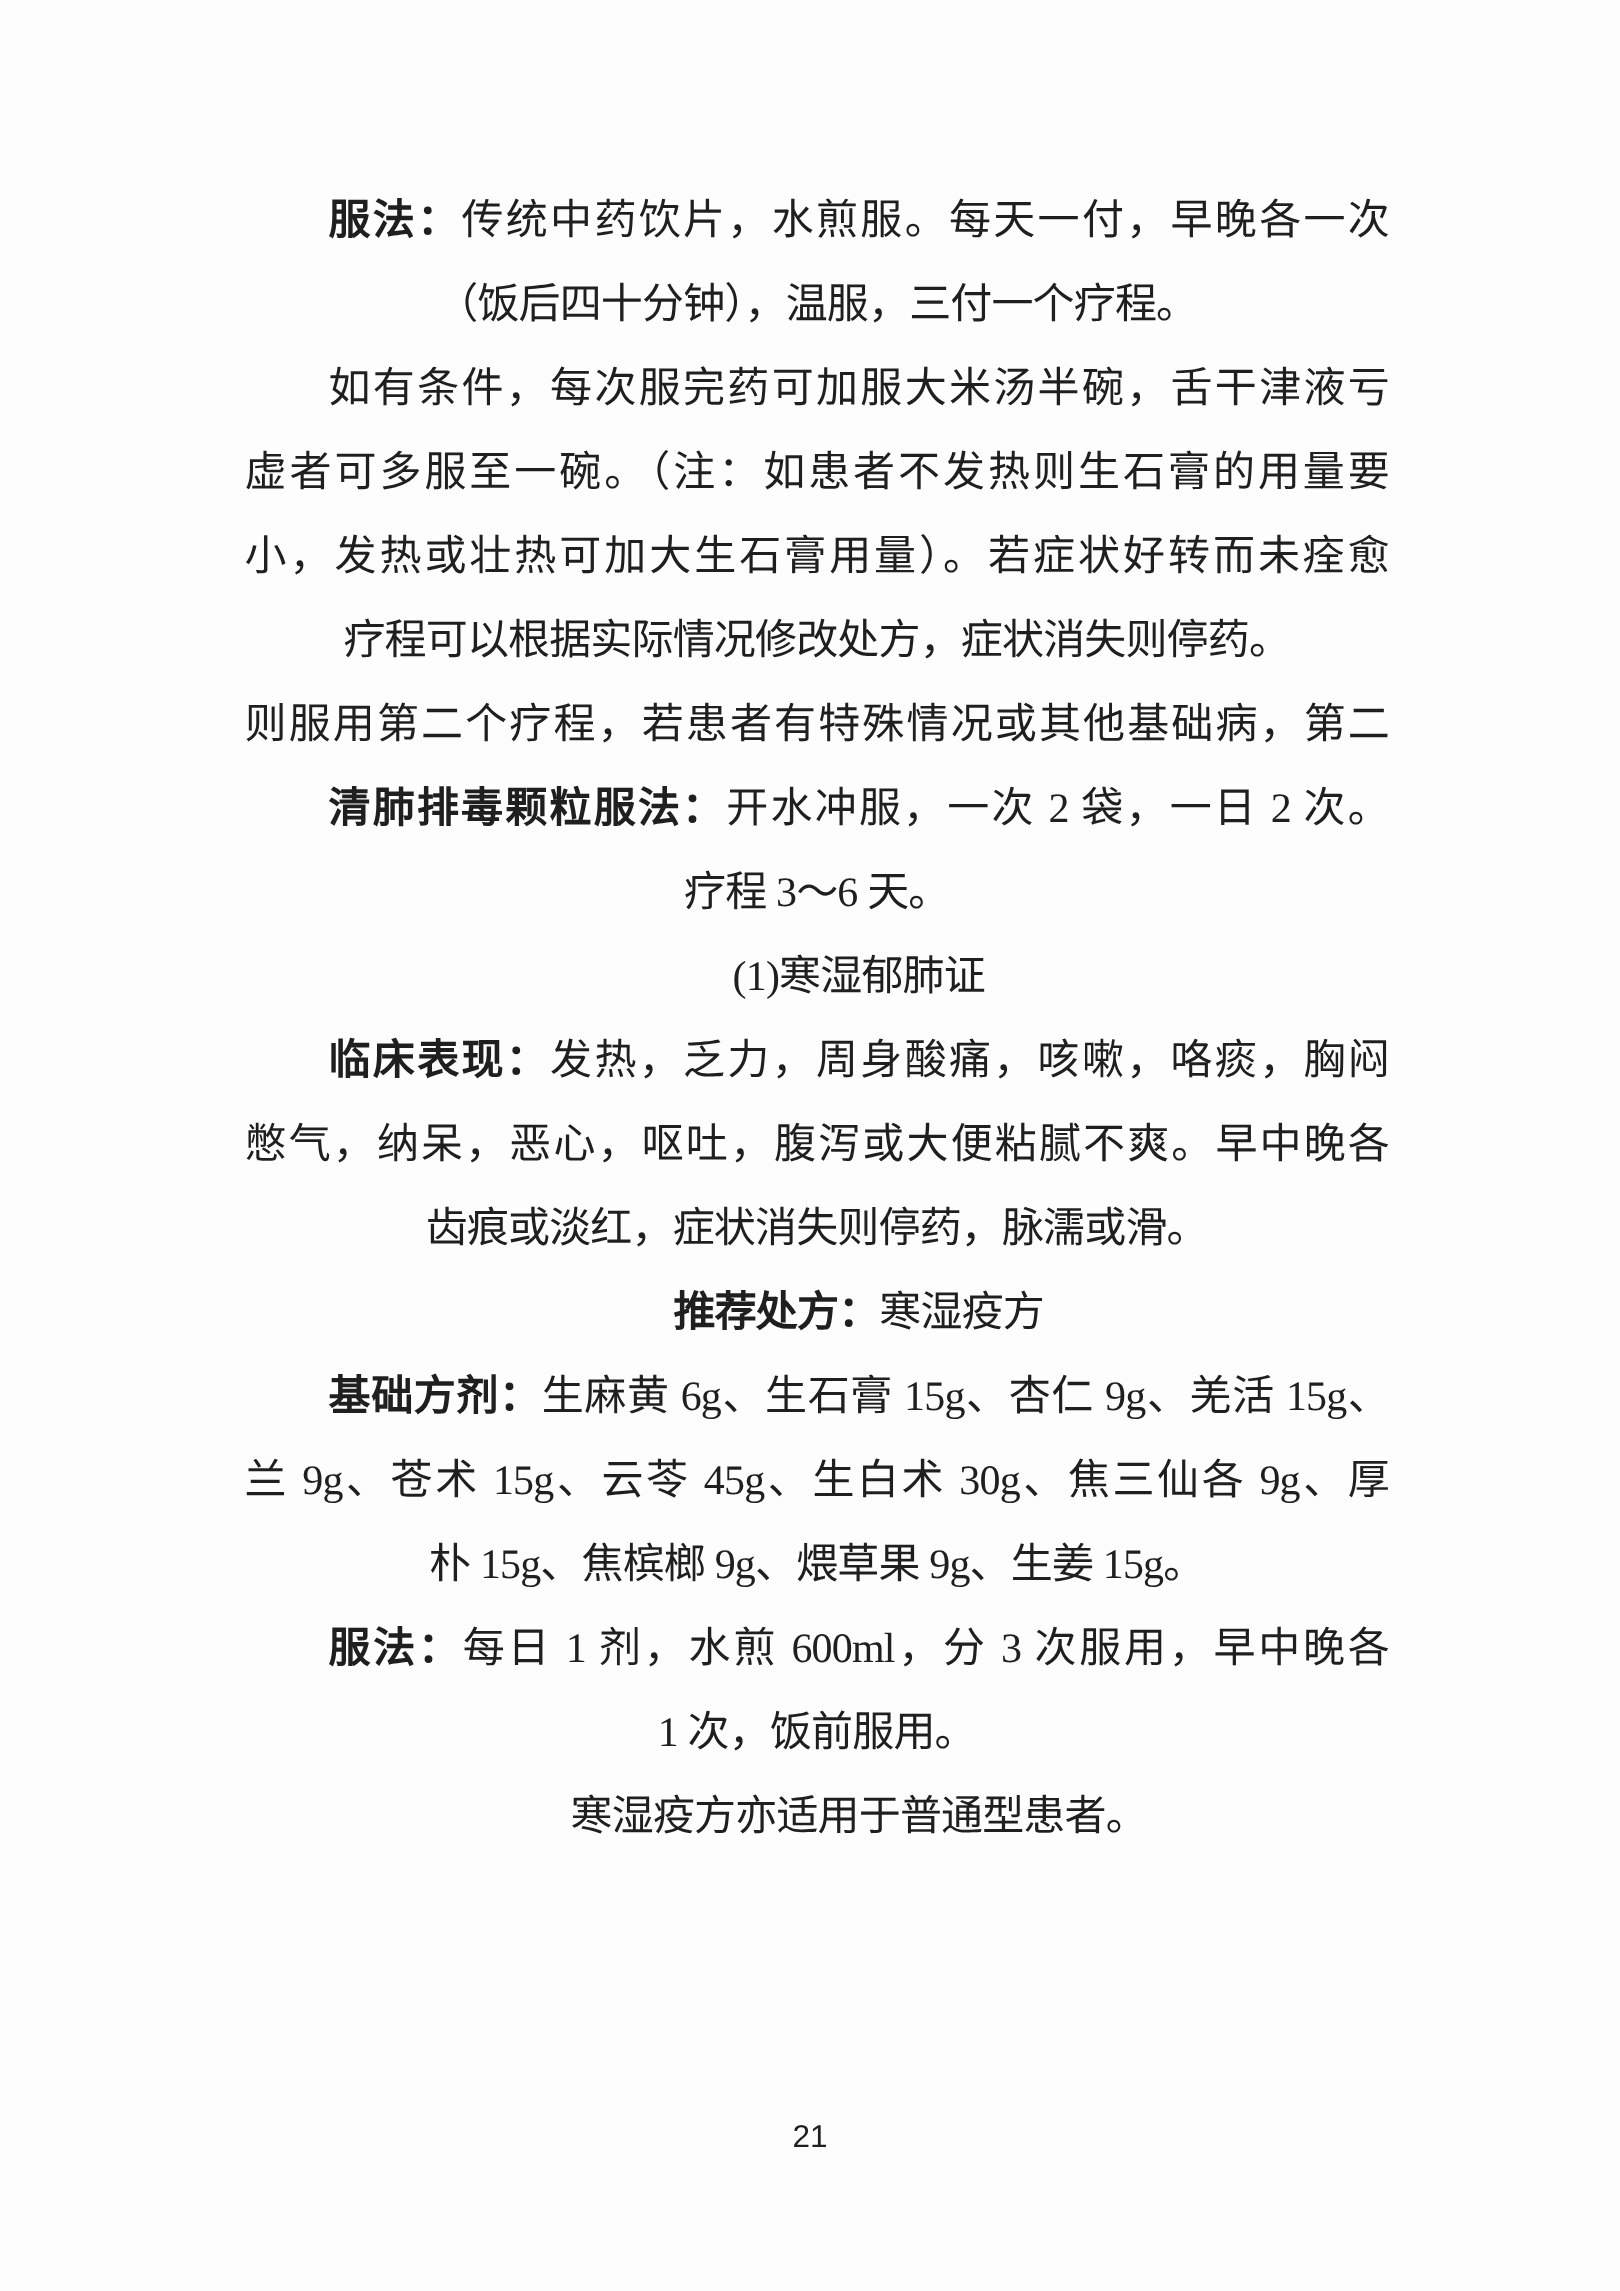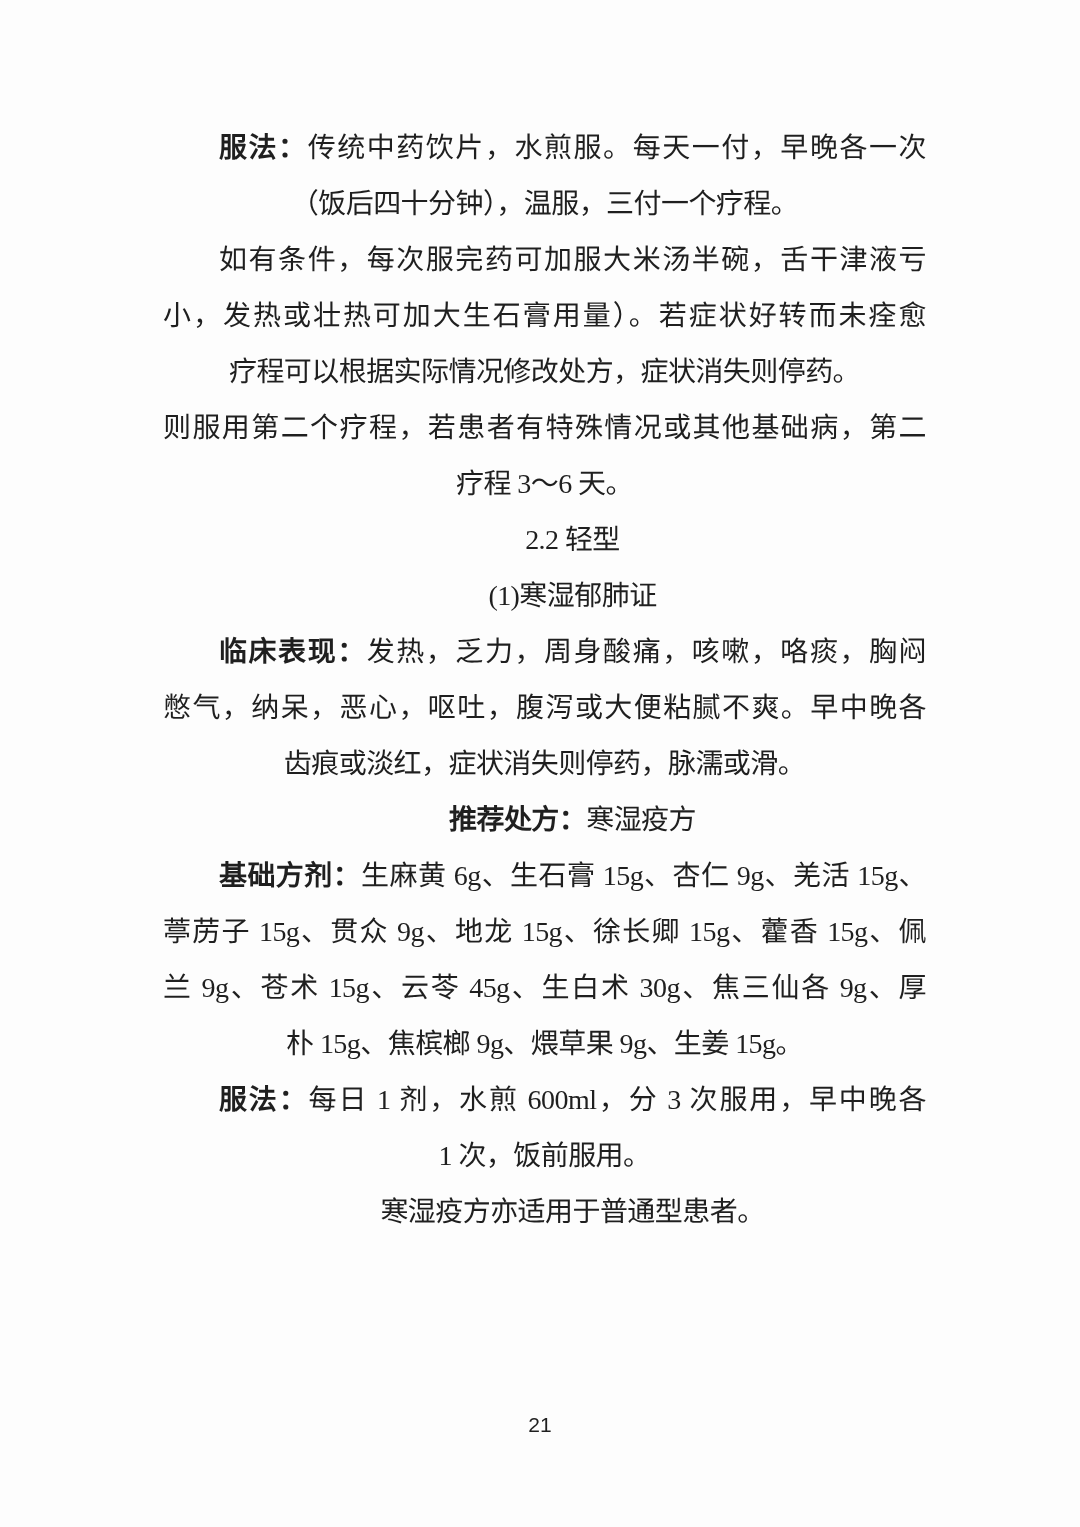--- a/index.html
+++ b/index.html
@@ -53,32 +53,32 @@
   }
 </style>
 </head>
 <body style="background: rgb(253, 253, 253); color: rgb(31, 31, 31);">
 
 <div class="page">
   <main class="content">
       <div class="line indent fill"><b>服法：</b>传统中药饮片，水煎服。每天一付，早晚各一次</div>
       <div class="line">（饭后四十分钟），温服，三付一个疗程。</div>
       <div class="line indent fill">如有条件，每次服完药可加服大米汤半碗，舌干津液亏</div>
+      <div class="line fill">虚者可多服至一碗。（注：如患者不发热则生石膏的用量要</div>
       <div class="line fill">小，发热或壮热可加大生石膏用量）。若症状好转而未痊愈</div>
       <div class="line">疗程可以根据实际情况修改处方，症状消失则停药。</div>
       <div class="line fill">则服用第二个疗程，若患者有特殊情况或其他基础病，第二</div>
+      <div class="line indent fill"><b>清肺排毒颗粒服法：</b>开水冲服，一次 2 袋，一日 2 次。</div>
       <div class="line">疗程 3～6 天。</div>
-      <div class="line indent">2.2 轻型</div>
       <div class="line indent">(1)寒湿郁肺证</div>
       <div class="line indent fill"><b>临床表现：</b>发热，乏力，周身酸痛，咳嗽，咯痰，胸闷</div>
       <div class="line fill">憋气，纳呆，恶心，呕吐，腹泻或大便粘腻不爽。早中晚各</div>
       <div class="line">齿痕或淡红，症状消失则停药，脉濡或滑。</div>
       <div class="line indent"><b>推荐处方：</b>寒湿疫方</div>
       <div class="line indent fill"><b>基础方剂：</b>生麻黄 6g、生石膏 15g、杏仁 9g、羌活 15g、</div>
-      <div class="line fill">葶苈子 15g、贯众 9g、地龙 15g、徐长卿 15g、藿香 15g、佩</div>
       <div class="line fill">兰 9g、苍术 15g、云苓 45g、生白术 30g、焦三仙各 9g、厚</div>
       <div class="line">朴 15g、焦槟榔 9g、煨草果 9g、生姜 15g。</div>
       <div class="line indent fill"><b>服法：</b>每日 1 剂，水煎 600ml，分 3 次服用，早中晚各</div>
       <div class="line">1 次，饭前服用。</div>
       <div class="line indent">寒湿疫方亦适用于普通型患者。</div>
     </main>
   <div class="footer">
     <span>21</span>
   </div>
 </div>

